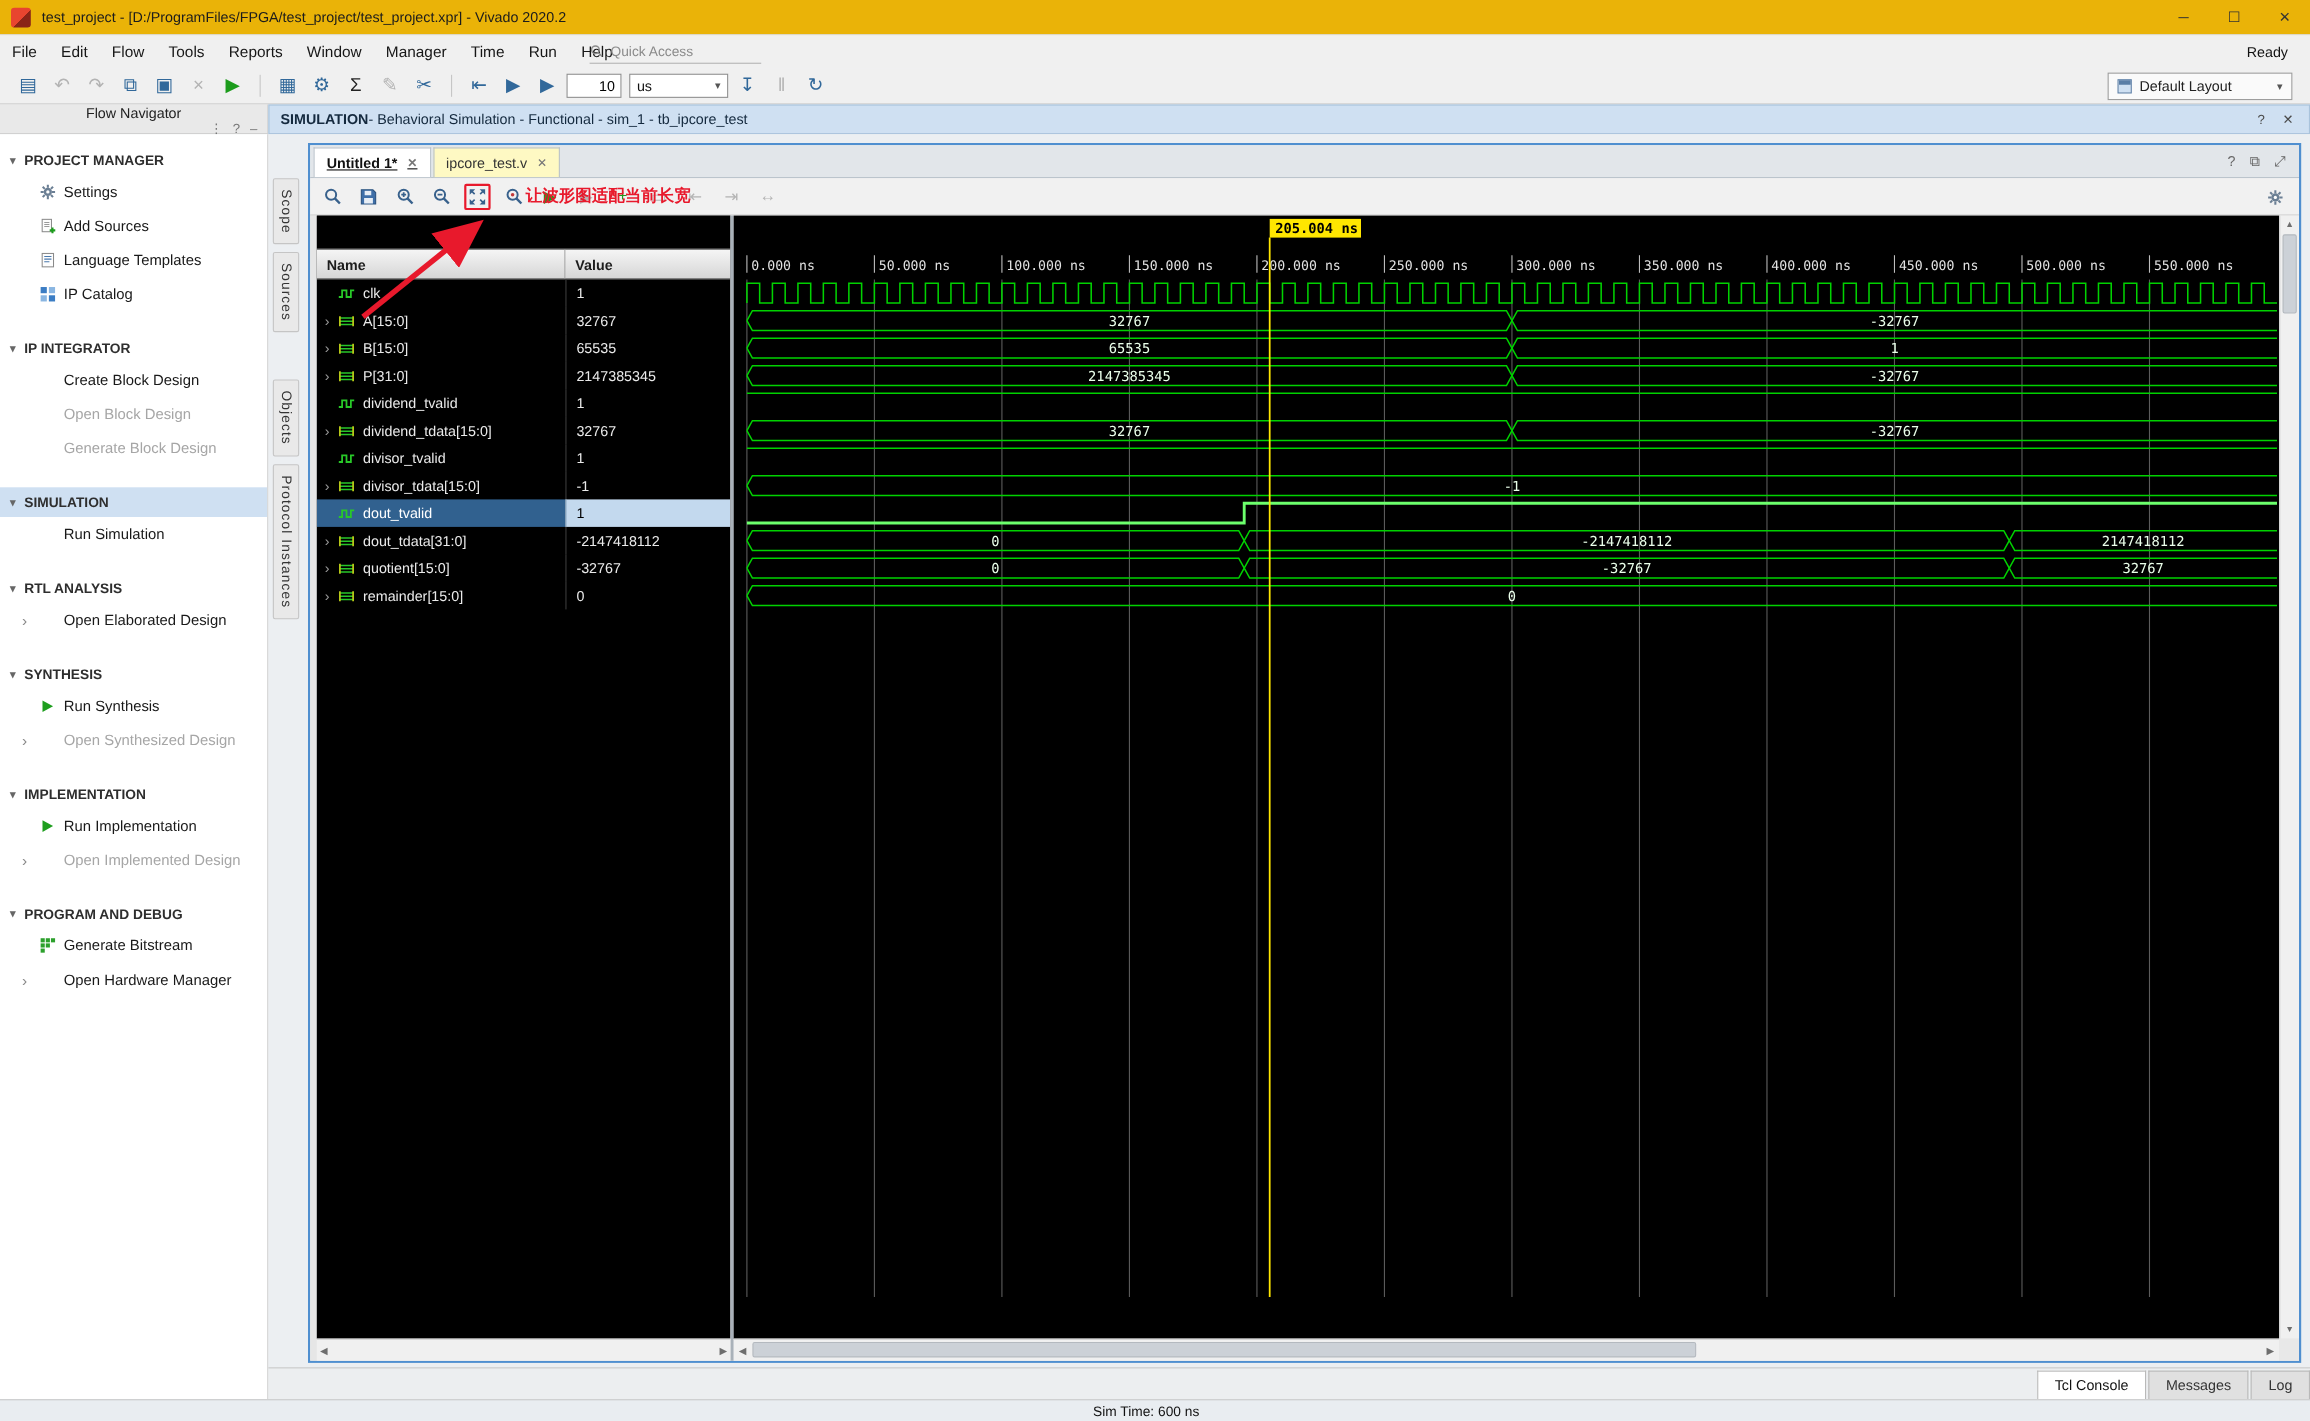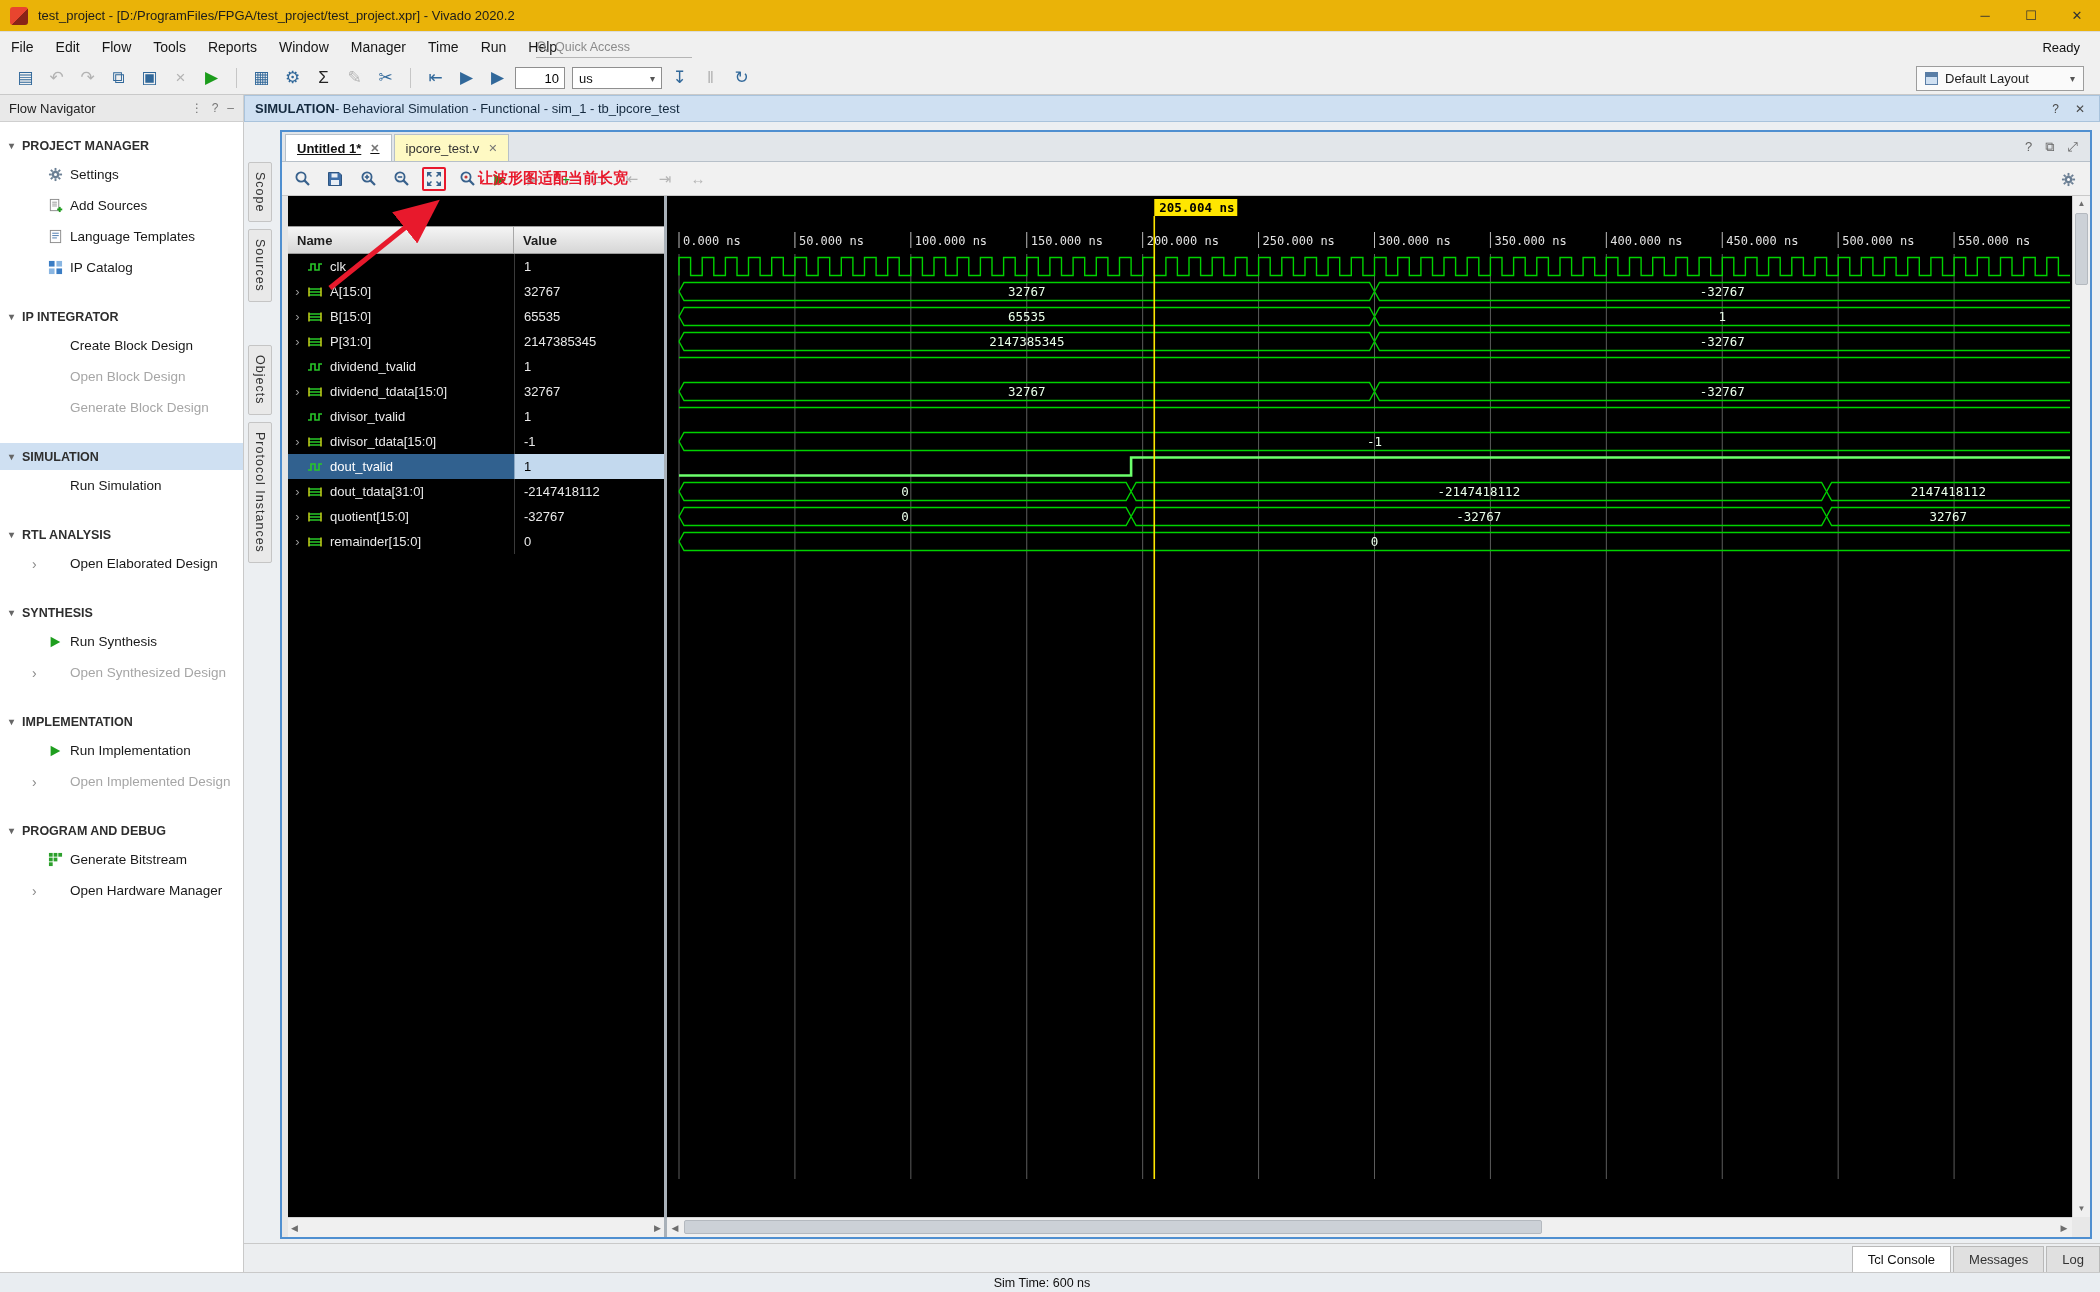--- a/index.html
+++ b/index.html
@@ -40,36 +40,36 @@
   .dd-arrow{font-size:10px;color:#555;}
   .layout-dd{position:absolute;right:16px;top:4px;width:168px;height:25px;border:1px solid #9d9d9d;
     background:#fafafa;display:flex;align-items:center;font-size:13px;padding:0 8px;gap:7px;color:#222;}
   .layout-grid{width:13px;height:13px;border:1px solid #5a7ea6;
     background:linear-gradient(#cfe0f2,#cfe0f2);box-shadow:inset 0 4px 0 #5a7ea6;}
 
   
   #contextrow{position:absolute;left:0;top:95px;width:100%;height:27px;display:flex;}
   #flownav-header{width:244px;background:#e9e9e9;border-bottom:1px solid #cfcfcf;
     border-right:1px solid #cfcfcf;display:flex;align-items:center;padding:0 9px;
-    font-size:13px;color:#222;}
+    font-size:13px;color:#222;flex-direction:column;}
   .hdr-icons{margin-left:auto;color:#777;font-size:12px;display:flex;gap:9px;}
   #simbar{flex:1;background:#cfe0f2;border:1px solid #a9c3dc;display:flex;align-items:center;
     padding:0 10px;font-size:13px;color:#14293e;}
   #simbar b{font-weight:bold;}
   .bar-icons{margin-left:auto;color:#4a4a4a;font-size:12px;display:flex;gap:16px;padding-right:4px;}
 
   
   #flownav{position:absolute;left:0;top:122px;width:244px;height:1150px;background:#fff;
     border-right:1px solid #c9c9c9;padding-top:10px;overflow:hidden;}
   .fn-section{margin-bottom:20px;}
   .fn-header{height:27px;display:flex;align-items:center;padding-left:9px;font-weight:bold;
     font-size:12.5px;color:#2e2e2e;}
   .fn-header.selected{background:#cfe0f2;}
   .fn-chev{color:#666;font-size:10px;margin-right:8px;}
-  .fn-item{height:31px;display:flex;align-items:center;padding-left:32px;color:#191919;font-size:13.5px;}
+  .fn-item{height:31px;display:flex;align-items:center;padding-left:20px;color:#191919;font-size:13.5px;}
   .fn-item.disabled{color:#a6a6a6;}
   .fn-exp{width:16px;color:#8a8a8a;font-size:14px;}
   .fn-icon{width:22px;display:inline-flex;align-items:center;}
   
   #mainarea{position:absolute;left:244px;top:122px;right:0;height:1121px;background:#eceff2;}
   #sidetabs{position:absolute;left:4px;top:40px;width:29px;}
   .side-tab{writing-mode:vertical-rl;background:#e9e9e9;border:1px solid #c5c5c5;color:#333;
     font-size:12.5px;padding:9px 4px;margin-bottom:7px;border-radius:2px;letter-spacing:1px;}
   .side-gap{height:36px;}
 

